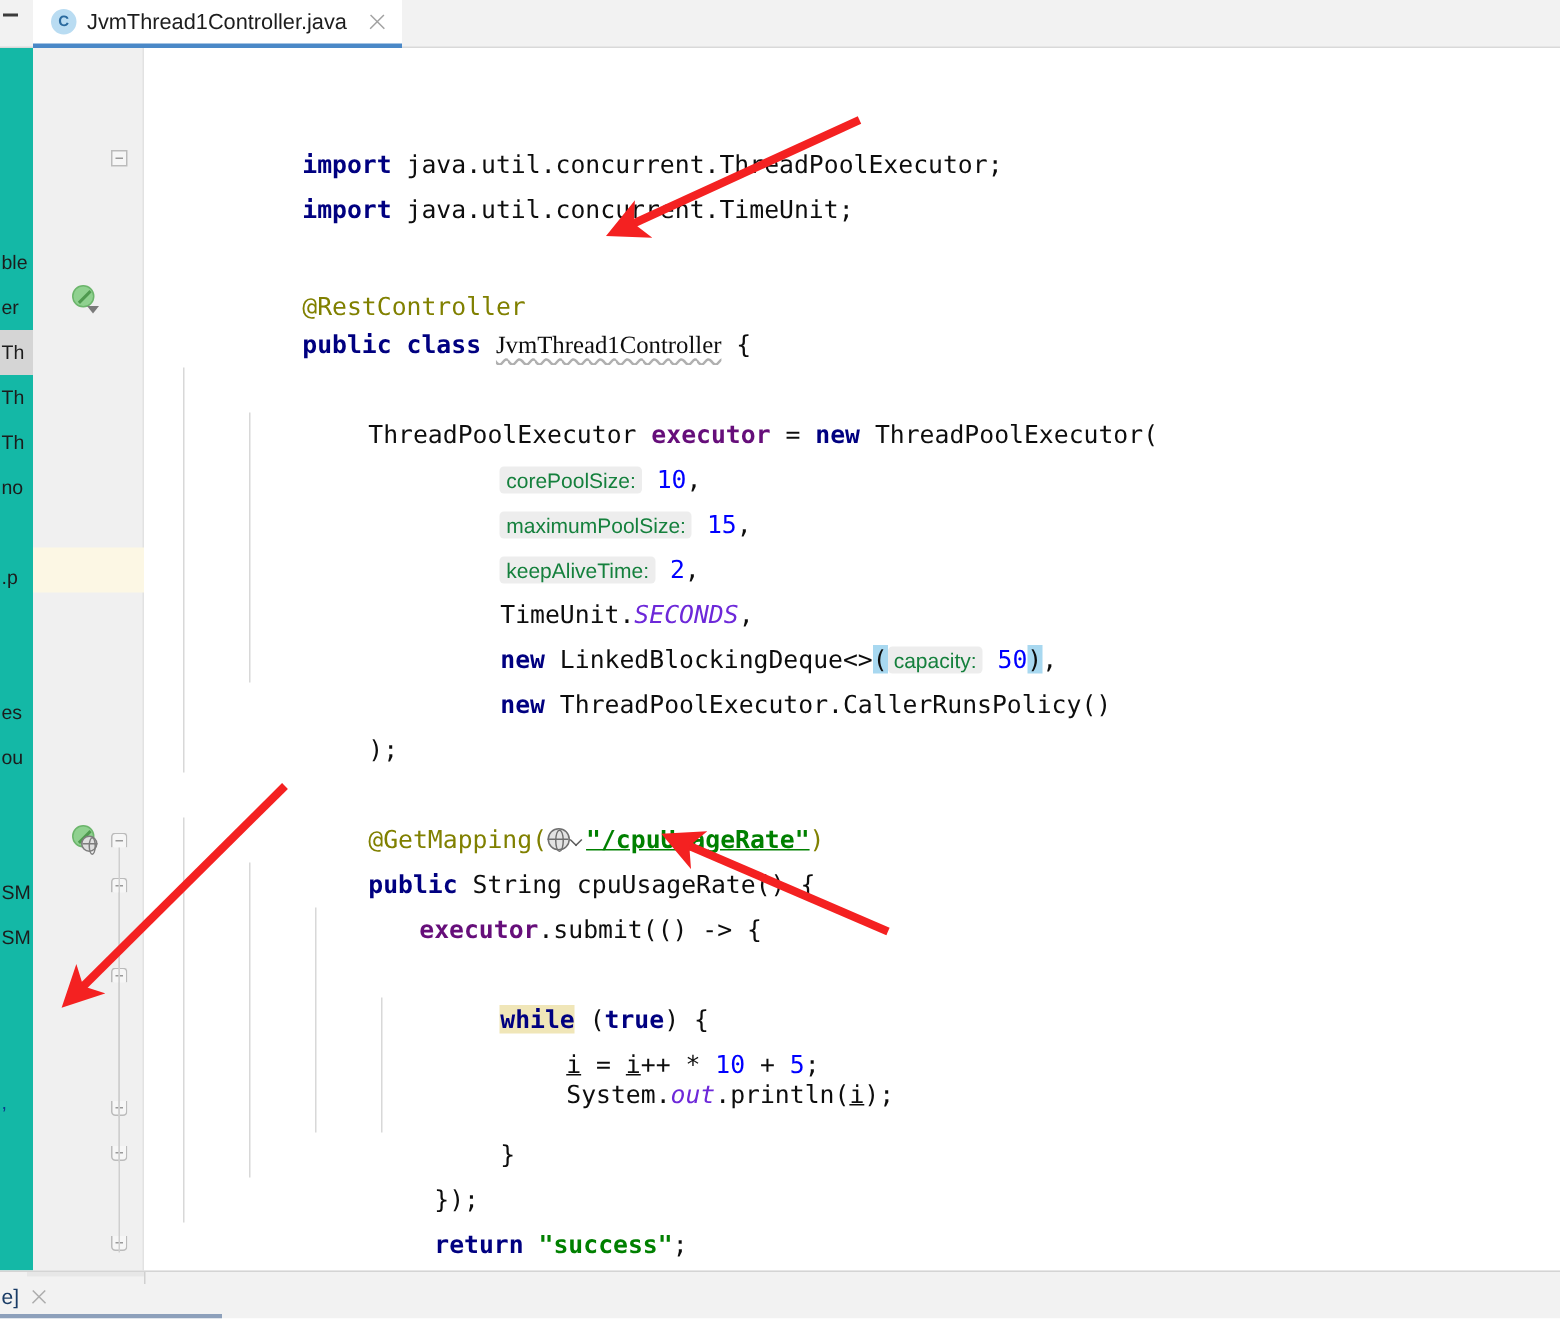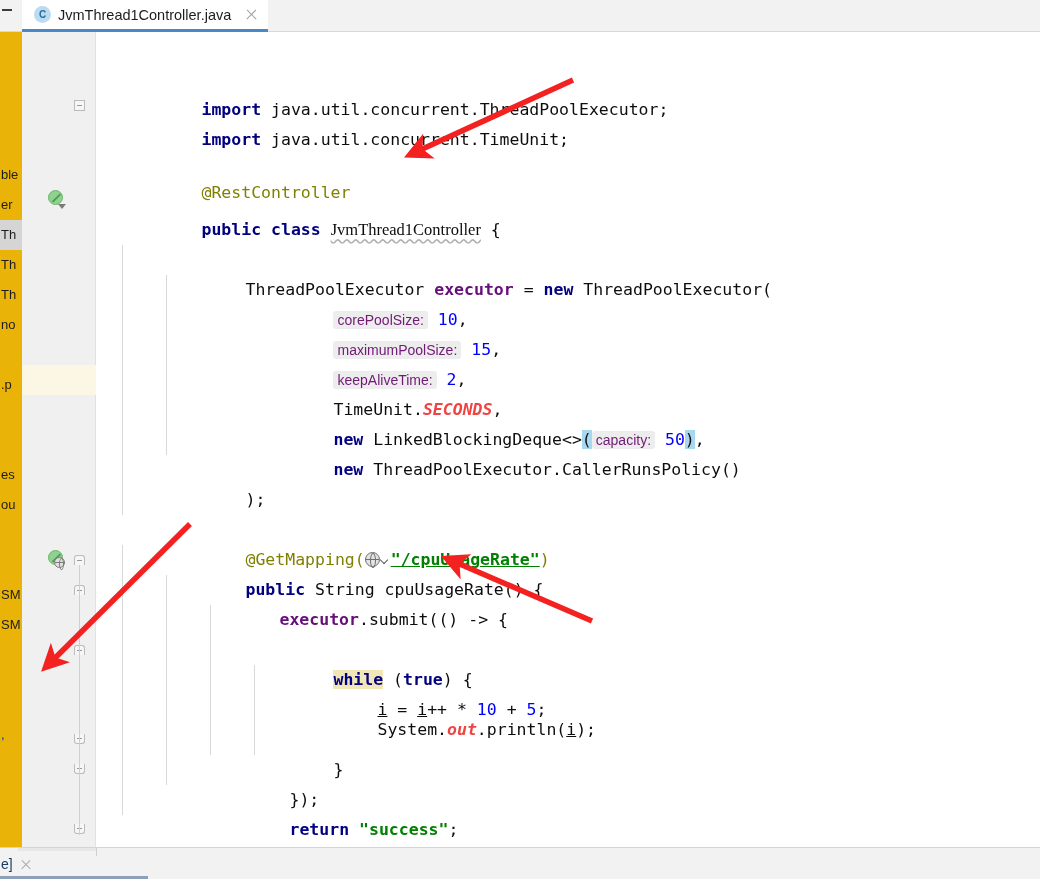--- a/index.html
+++ b/index.html
@@ -7,21 +7,21 @@
     width: 1040px; height: 879px;
     background: #ffffff;
     font-family: "Liberation Sans", sans-serif;
     overflow: hidden;
   }
   .app { position: relative; width: 1040px; height: 879px; background: #ffffff; }
 
   
   .left-strip {
     position: absolute; left: 0; top: 32px; width: 22px; height: 815px;
-    background: #eab308; overflow: hidden; z-index: 1;
+    background: #14b8a6; overflow: hidden; z-index: 1;
   }
   .strip-row {
     position: absolute; left: 0; width: 22px; height: 30px;
     font-family: "Liberation Sans", sans-serif; font-size: 13px;
     color: #1c1c1c; white-space: nowrap; overflow: hidden;
     line-height: 30px; padding-left: 1px;
   }
   .strip-row.sel { background: #d5d5d5; }
   .strip-row.blue { color: #0b3c8c; }
 
@@ -93,27 +93,27 @@
     font-family: "DejaVu Sans Mono", monospace; font-size: 16.5px;
     color: #0d0d0d; white-space: pre;
   }
 
   
   .kw   { color: #000080; font-weight: bold; }
   .anno { color: #808000; }
   .num  { color: #0000ff; }
   .str  { color: #008000; font-weight: bold; }
   .fld  { color: #660e7a; font-weight: bold; }
-  .stat { color: #ef4444; font-style: italic; font-weight: bold; }
+  .stat { color: #6d28d9; font-style: italic; font-weight: normal; }
   .loc  { color: #0d0d0d; text-decoration: underline; }
   .plain{ color: #0d0d0d; }
   .wavy { text-decoration: underline wavy #b0b0b0; text-underline-offset: 3px; font-family: Liberation Serif, serif; }
   .urlstr { color: #008000; font-weight: bold; text-decoration: underline; }
   .hintbg {
-    background: #ededed; color: #701a75; font-weight: normal;
+    background: #ededed; color: #15803d; font-weight: normal;
     font-family: "Liberation Sans", sans-serif; font-size: 14px;
     border-radius: 3px; padding: 1px 4px;
   }
   .brkt-hl { background: #a8d8f0; }
   .kw-hl   { background: #f0e6b8; color: #000080; font-weight: bold; text-align: right; }
 
   
   .ig { position: absolute; width: 1px; background: #d8d8d8; }
 
   
@@ -309,21 +309,21 @@
       <div class="ig" style="left:158px;top:633px;height:90px"></div>
 
       <div class="code" style="top:33px;left:26px">
         <span class="kw">import</span><span class="plain"> </span><span class="plain">java.util.concurrent.ThreadPoolExecutor;</span>
       </div>
 
       <div class="code" style="top:63px;left:26px">
         <span class="kw">import</span><span class="plain"> </span><span class="plain">java.util.concurrent.TimeUnit;</span>
       </div>
 
-      <div class="code" style="top:116px;left:26px">
+      <div class="code" style="top:128px;left:26px">
         <span class="anno">@RestController</span>
       </div>
 
       <div class="code" style="top:153px;left:26px">
         <span class="kw">public</span><span class="plain"> </span><span class="kw">class</span><span class="plain"> </span><span class="plain wavy">JvmThread1Controller</span><span class="plain"> {</span>
       </div>
 
       <div class="code" style="top:213px;left:70px">
         <span class="plain">ThreadPoolExecutor</span><span class="plain"> </span><span class="fld">executor</span><span class="plain"> = </span><span class="kw">new</span><span class="plain"> </span><span class="plain">ThreadPoolExecutor</span><span class="plain">(</span>
       </div>

